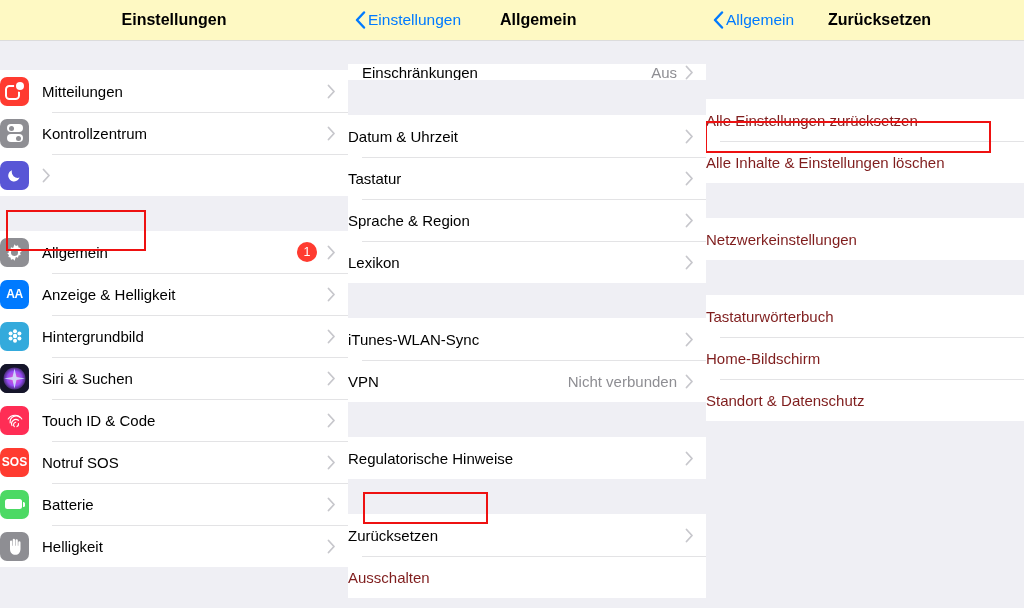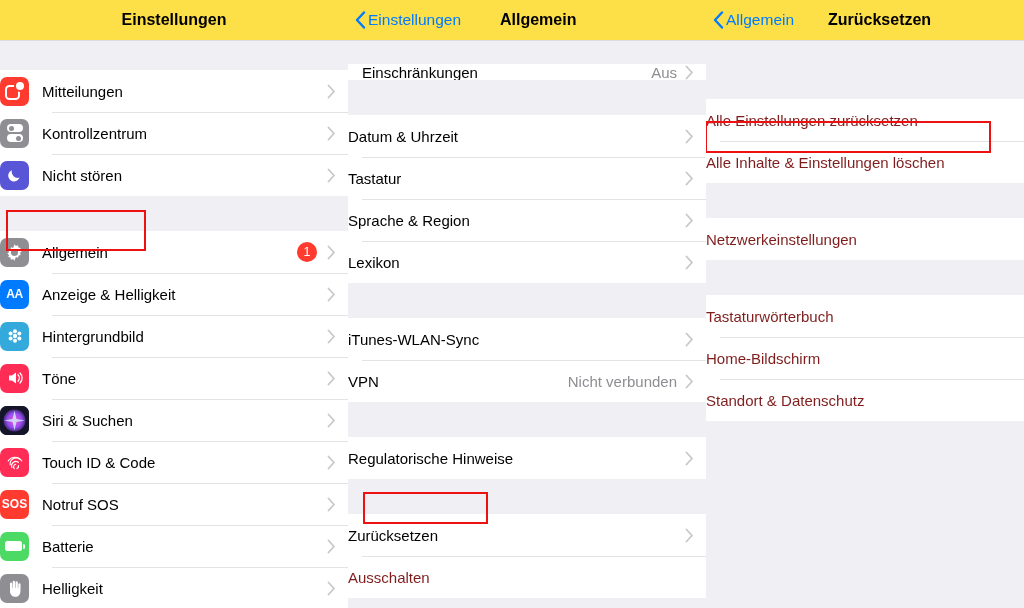--- a/index.html
+++ b/index.html
@@ -12,21 +12,21 @@
   .screen { position: relative; width: 1024px; height: 608px; display: flex; }
 
   
   .panel { position: relative; height: 608px; background: #efeff4; overflow: hidden; }
   .panel-left   { width: 348px; }
   .panel-mid    { width: 358px; }
   .panel-right  { width: 318px; }
 
   
   .navbar {
-    height: 41px; background: #fde047;
+    height: 41px; background: #fef9c3;
     display: flex; align-items: center; position: relative;
     border-bottom: 1px solid #dcdcdc;
   }
   .nav-title {
     font-size: 16px; font-weight: bold; color: #000;
     position: absolute; left: 0; right: 0; text-align: center;
   }
   .nav-back {
     display: flex; align-items: center; gap: 2px;
     color: #007aff; font-size: 15.5px; position: relative; z-index: 2;
@@ -162,21 +162,20 @@
           <svg class="chev-right" viewBox="0 0 9 15">
               <path d="M1.5 1.5 L7 7.5 L1.5 13.5" stroke="#c7c7cc" stroke-width="1.8" fill="none" stroke-linecap="round" stroke-linejoin="round"></path>
             </svg>
         </div>
         <div class="row row-left-indent">
           <span class="icon-box ic-dnd">
             <svg width="17" height="17" viewBox="0 0 17 17">
                 <path d="M13.5 10.6A6 6 0 0 1 6 3.2a5.8 5.8 0 1 0 7.5 7.4z" fill="#fff"></path>
               </svg>
           </span>
-          <span class="row-label">Nicht stören</span>
           <svg class="chev-right" viewBox="0 0 9 15">
               <path d="M1.5 1.5 L7 7.5 L1.5 13.5" stroke="#c7c7cc" stroke-width="1.8" fill="none" stroke-linecap="round" stroke-linejoin="round"></path>
             </svg>
         </div>
       </div>
 
       <div class="gap" style="height:35px"></div>
 
       <div class="group">
         <div class="row row-left-indent">
@@ -207,32 +206,20 @@
                   <circle cx="10" cy="5.2" r="2"></circle>
                   <circle cx="10" cy="14.8" r="2"></circle>
                   <circle cx="5.6" cy="7.6" r="2"></circle>
                   <circle cx="14.4" cy="7.6" r="2"></circle>
                   <circle cx="5.6" cy="12.4" r="2"></circle>
                   <circle cx="14.4" cy="12.4" r="2"></circle>
                 </g>
               </svg>
           </span>
           <span class="row-label">Hintergrundbild</span>
-          <svg class="chev-right" viewBox="0 0 9 15">
-              <path d="M1.5 1.5 L7 7.5 L1.5 13.5" stroke="#c7c7cc" stroke-width="1.8" fill="none" stroke-linecap="round" stroke-linejoin="round"></path>
-            </svg>
-        </div>
-        <div class="row row-left-indent">
-          <span class="icon-box ic-snd">
-            <svg width="20" height="20" viewBox="0 0 20 20">
-                <path fill="#fff" d="M4 7.5h3l4-3v11l-4-3H4z"></path>
-                <path d="M13 6.8a4.6 4.6 0 0 1 0 6.4M15 5a7 7 0 0 1 0 10" stroke="#fff" stroke-width="1.3" fill="none" stroke-linecap="round"></path>
-              </svg>
-          </span>
-          <span class="row-label">Töne</span>
           <svg class="chev-right" viewBox="0 0 9 15">
               <path d="M1.5 1.5 L7 7.5 L1.5 13.5" stroke="#c7c7cc" stroke-width="1.8" fill="none" stroke-linecap="round" stroke-linejoin="round"></path>
             </svg>
         </div>
         <div class="row row-left-indent">
           <span class="icon-box ic-siri">
             <svg width="29" height="29" viewBox="0 0 29 29">
                 <defs>
                   <radialGradient id="sg" cx="50%" cy="50%" r="60%">
                     <stop offset="0%" stop-color="#ff5ed2"></stop>

